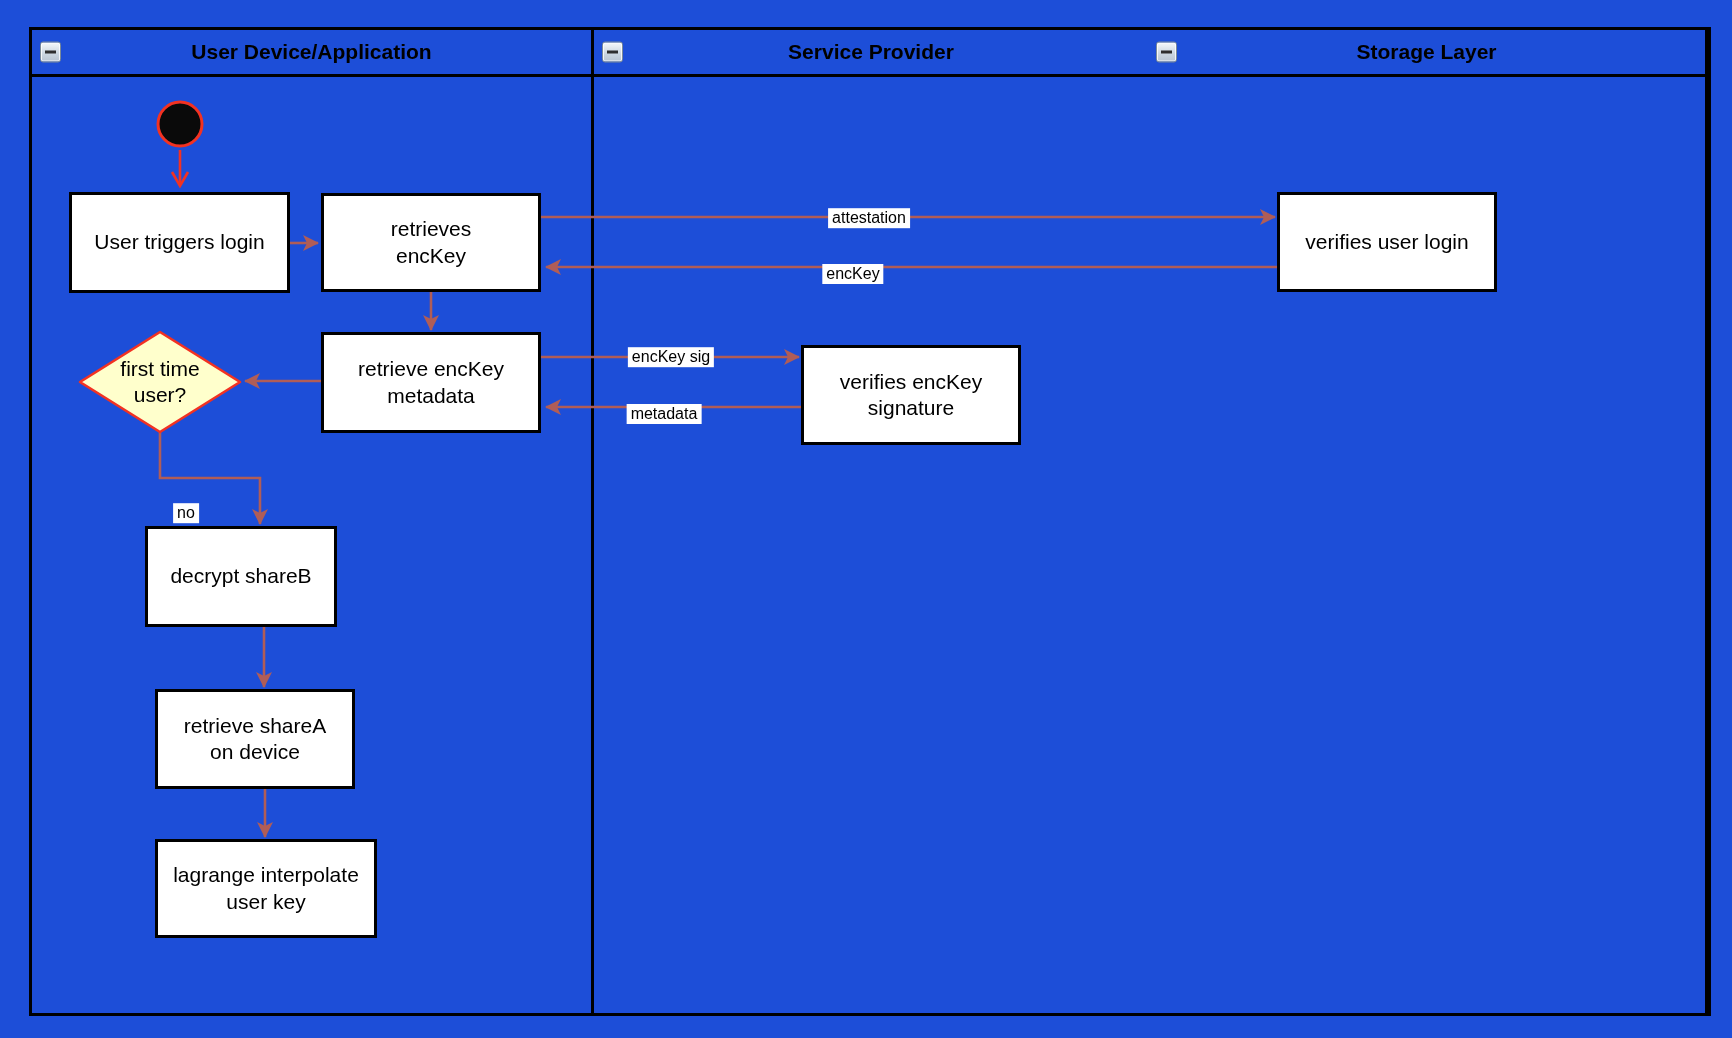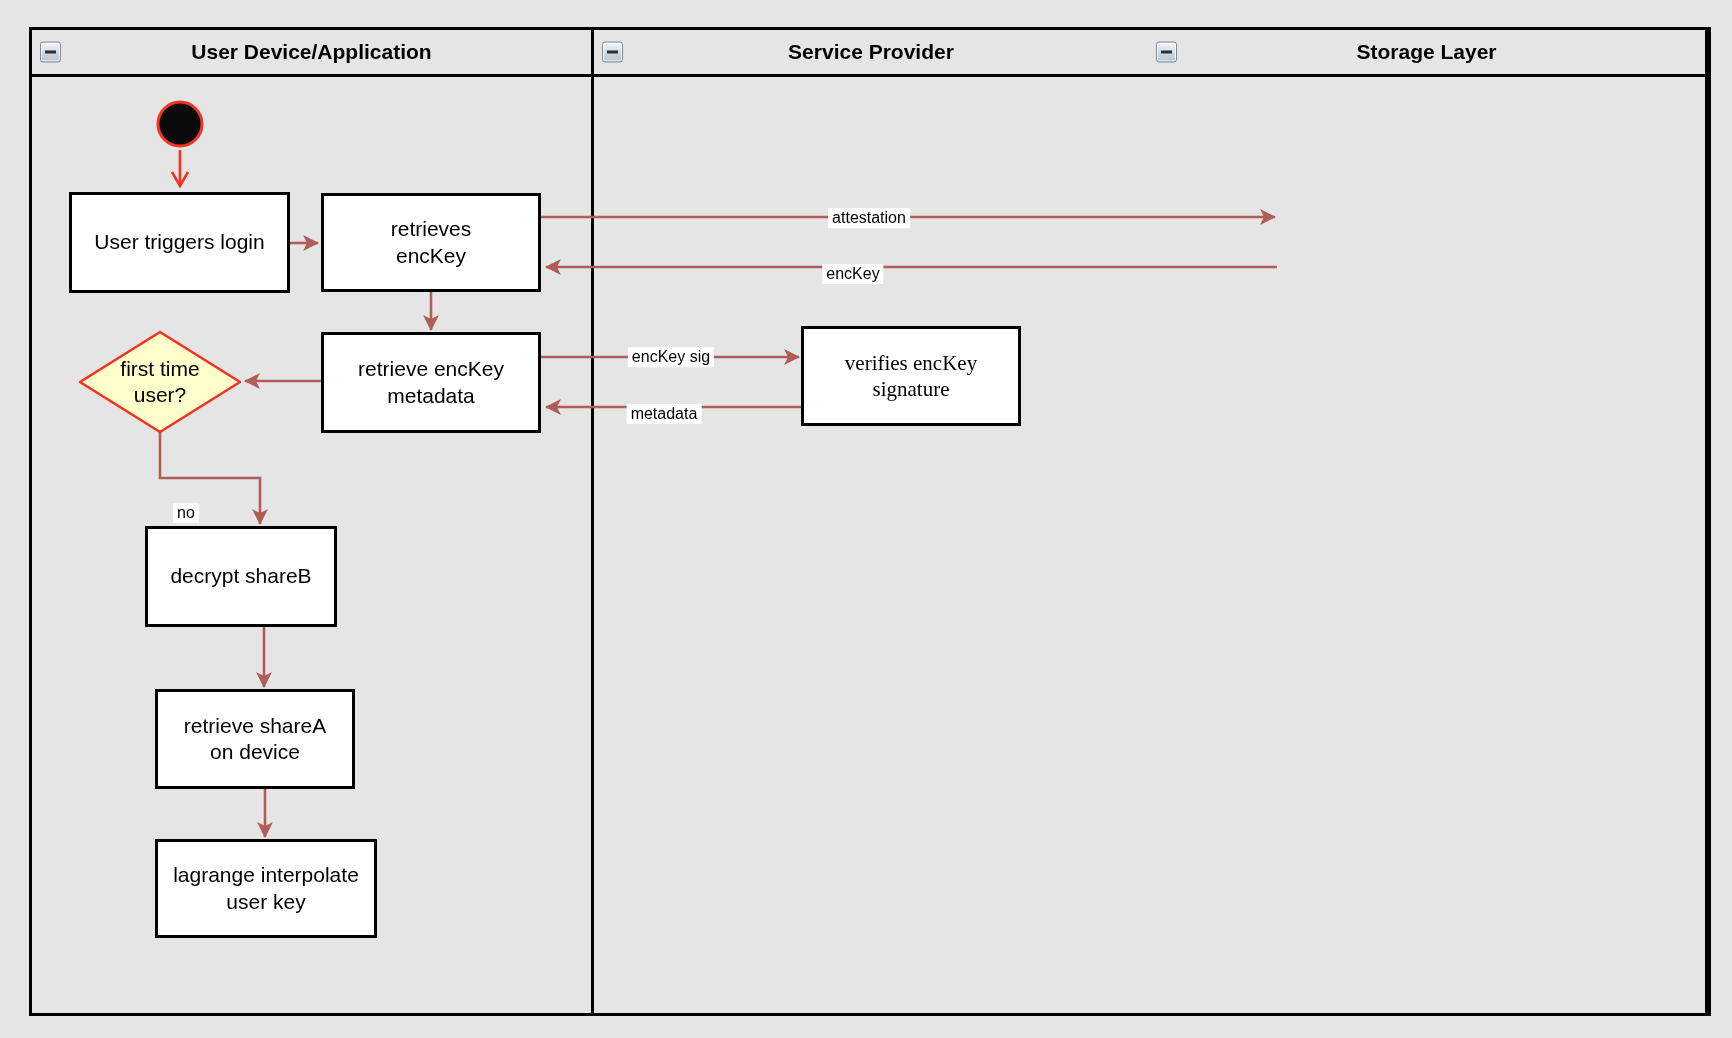--- a/index.html
+++ b/index.html
@@ -1,17 +1,17 @@
 <!DOCTYPE html>
 <html style="--flow-red: #B05D57; --bright-red: #F23222; --diamond-fill: #FFFFCC; --box-border: #000000;"><head>
 <meta charset="utf-8">
 <style>
   html,body{margin:0;padding:0;background:#ffffff;}
   .canvas{
-    position:relative;width:1732px;height:1038px;background:#e5e5e5;
+    position:relative;width:1732px;height:1038px;background:#1d4ed8;
     font-family:"Liberation Sans", sans-serif;color:#000;overflow:hidden;
   }
   
   .pool{
     position:absolute;left:29px;top:27px;width:1682px;height:989px;
     border:3px solid #000;box-sizing:border-box;display:flex;
   }
   .lane{position:relative;box-sizing:border-box;display:flex;flex-direction:column;}
   .lane-a{width:562px;border-right:3px solid #000;}
   .lane-b{width:560px;border-right:3px solid #000;}
@@ -108,22 +108,23 @@
     <path class="flow" d="M265,789 L265,837" marker-end="url(#mBrick)"></path>
 
     <polygon points="160,332 240,382 160,432 80,382" style="fill:var(--diamond-fill);stroke:var(--bright-red);stroke-width:2.6;stroke-linejoin:round;"></polygon>
   </svg>
 
   <div class="node" style="left:69px;top:192px;width:221px;height:101px;">User triggers login</div>
   <div class="node" style="left:321px;top:193px;width:220px;height:99px;">retrieves
 encKey</div>
   <div class="node" style="left:321px;top:332px;width:220px;height:101px;">retrieve encKey
 metadata</div>
-  <div class="node" style="left:801px;top:326px;width:220px;height:100px;font-family:Liberation Serif, serif;">verifies encKey
+  <div class="node" style="left:801px;top:345px;width:220px;height:100px;">verifies encKey
 signature</div>
+  <div class="node" style="left:1277px;top:192px;width:220px;height:100px;">verifies user login</div>
   <div class="node" style="left:145px;top:526px;width:192px;height:101px;">decrypt shareB</div>
   <div class="node" style="left:155px;top:689px;width:200px;height:100px;">retrieve shareA
 on device</div>
   <div class="node" style="left:155px;top:839px;width:222px;height:99px;">lagrange interpolate
 user key</div>
 
   <div class="diamond-label" style="left:90px;top:340px;width:140px;height:84px;">first time
 user?</div>
 
   <div class="edge-label center-on-line" style="left:869px;top:218px;">attestation</div>

